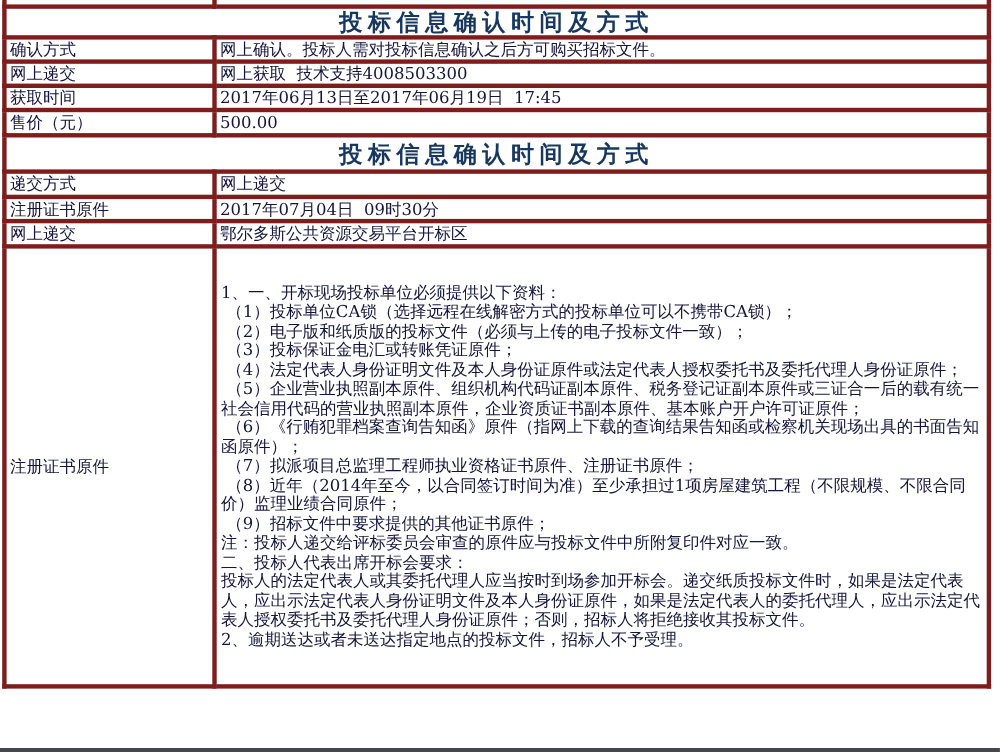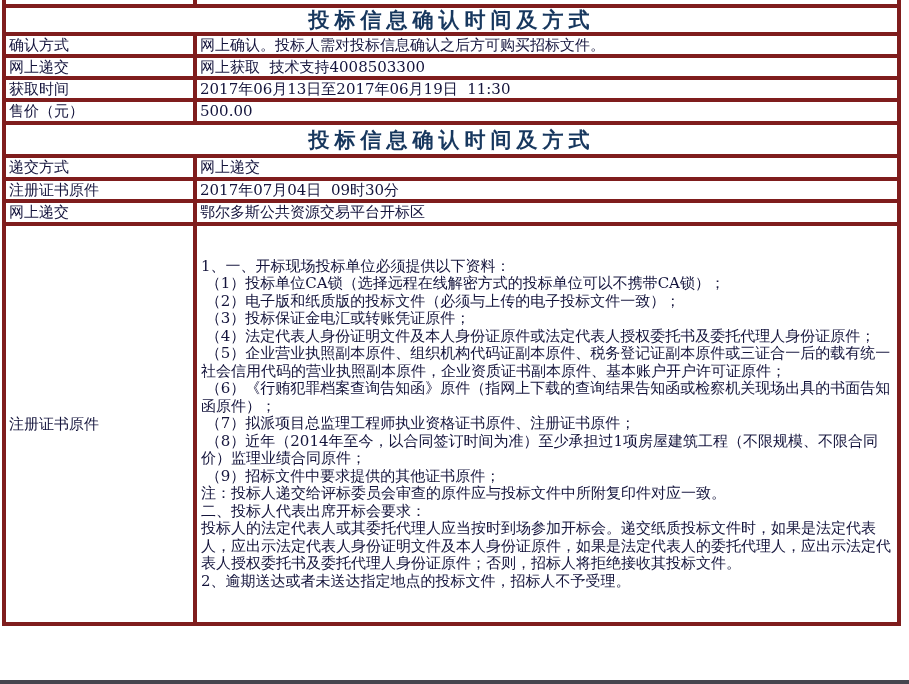--- a/index.html
+++ b/index.html
@@ -59,21 +59,21 @@
     <td class="lbl">确认方式</td>
     <td class="val">网上确认。投标人需对投标信息确认之后方可购买招标文件。</td>
   </tr>
 
   <tr style="height:22px">
     <td class="lbl">网上递交</td>
     <td class="val">网上获取  技术支持4008503300</td>
   </tr>
   <tr style="height:22px">
     <td class="lbl">获取时间</td>
-    <td class="val">2017年06月13日至2017年06月19日  11:30</td>
+    <td class="val">2017年06月13日至2017年06月19日  17:45</td>
   </tr>
   <tr style="height:23px">
     <td class="lbl">售价（元）</td>
     <td class="val">500.00</td>
   </tr>
 
   <tr style="height:33px">
     <td class="sec" colspan="2">投标信息确认时间及方式</td>
   </tr>
   <tr style="height:23px">

